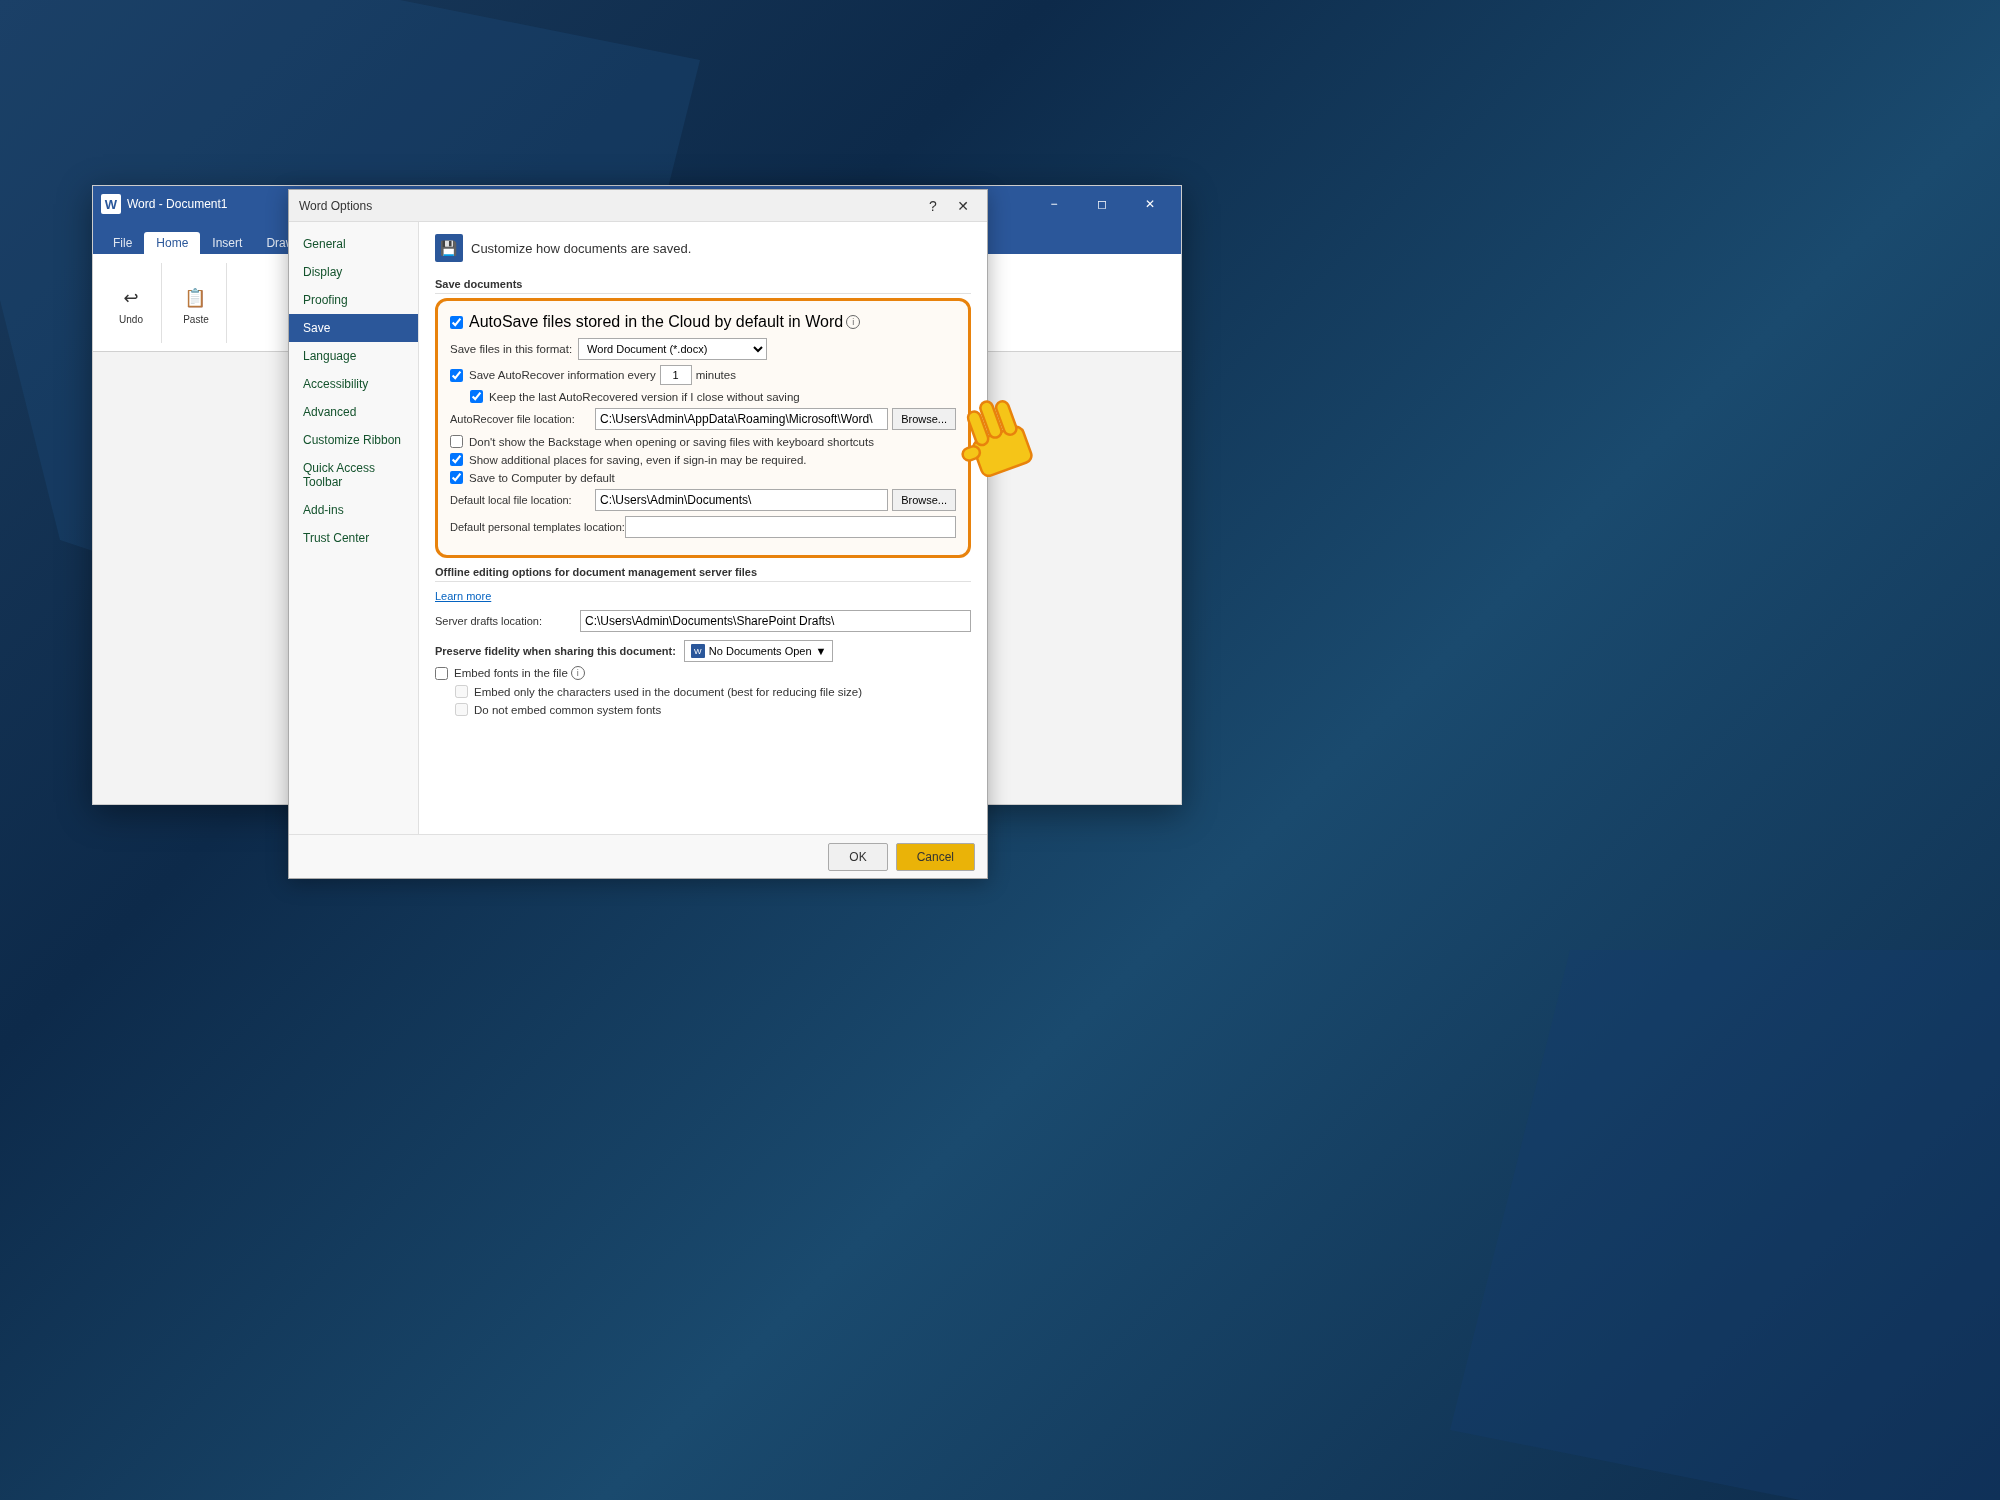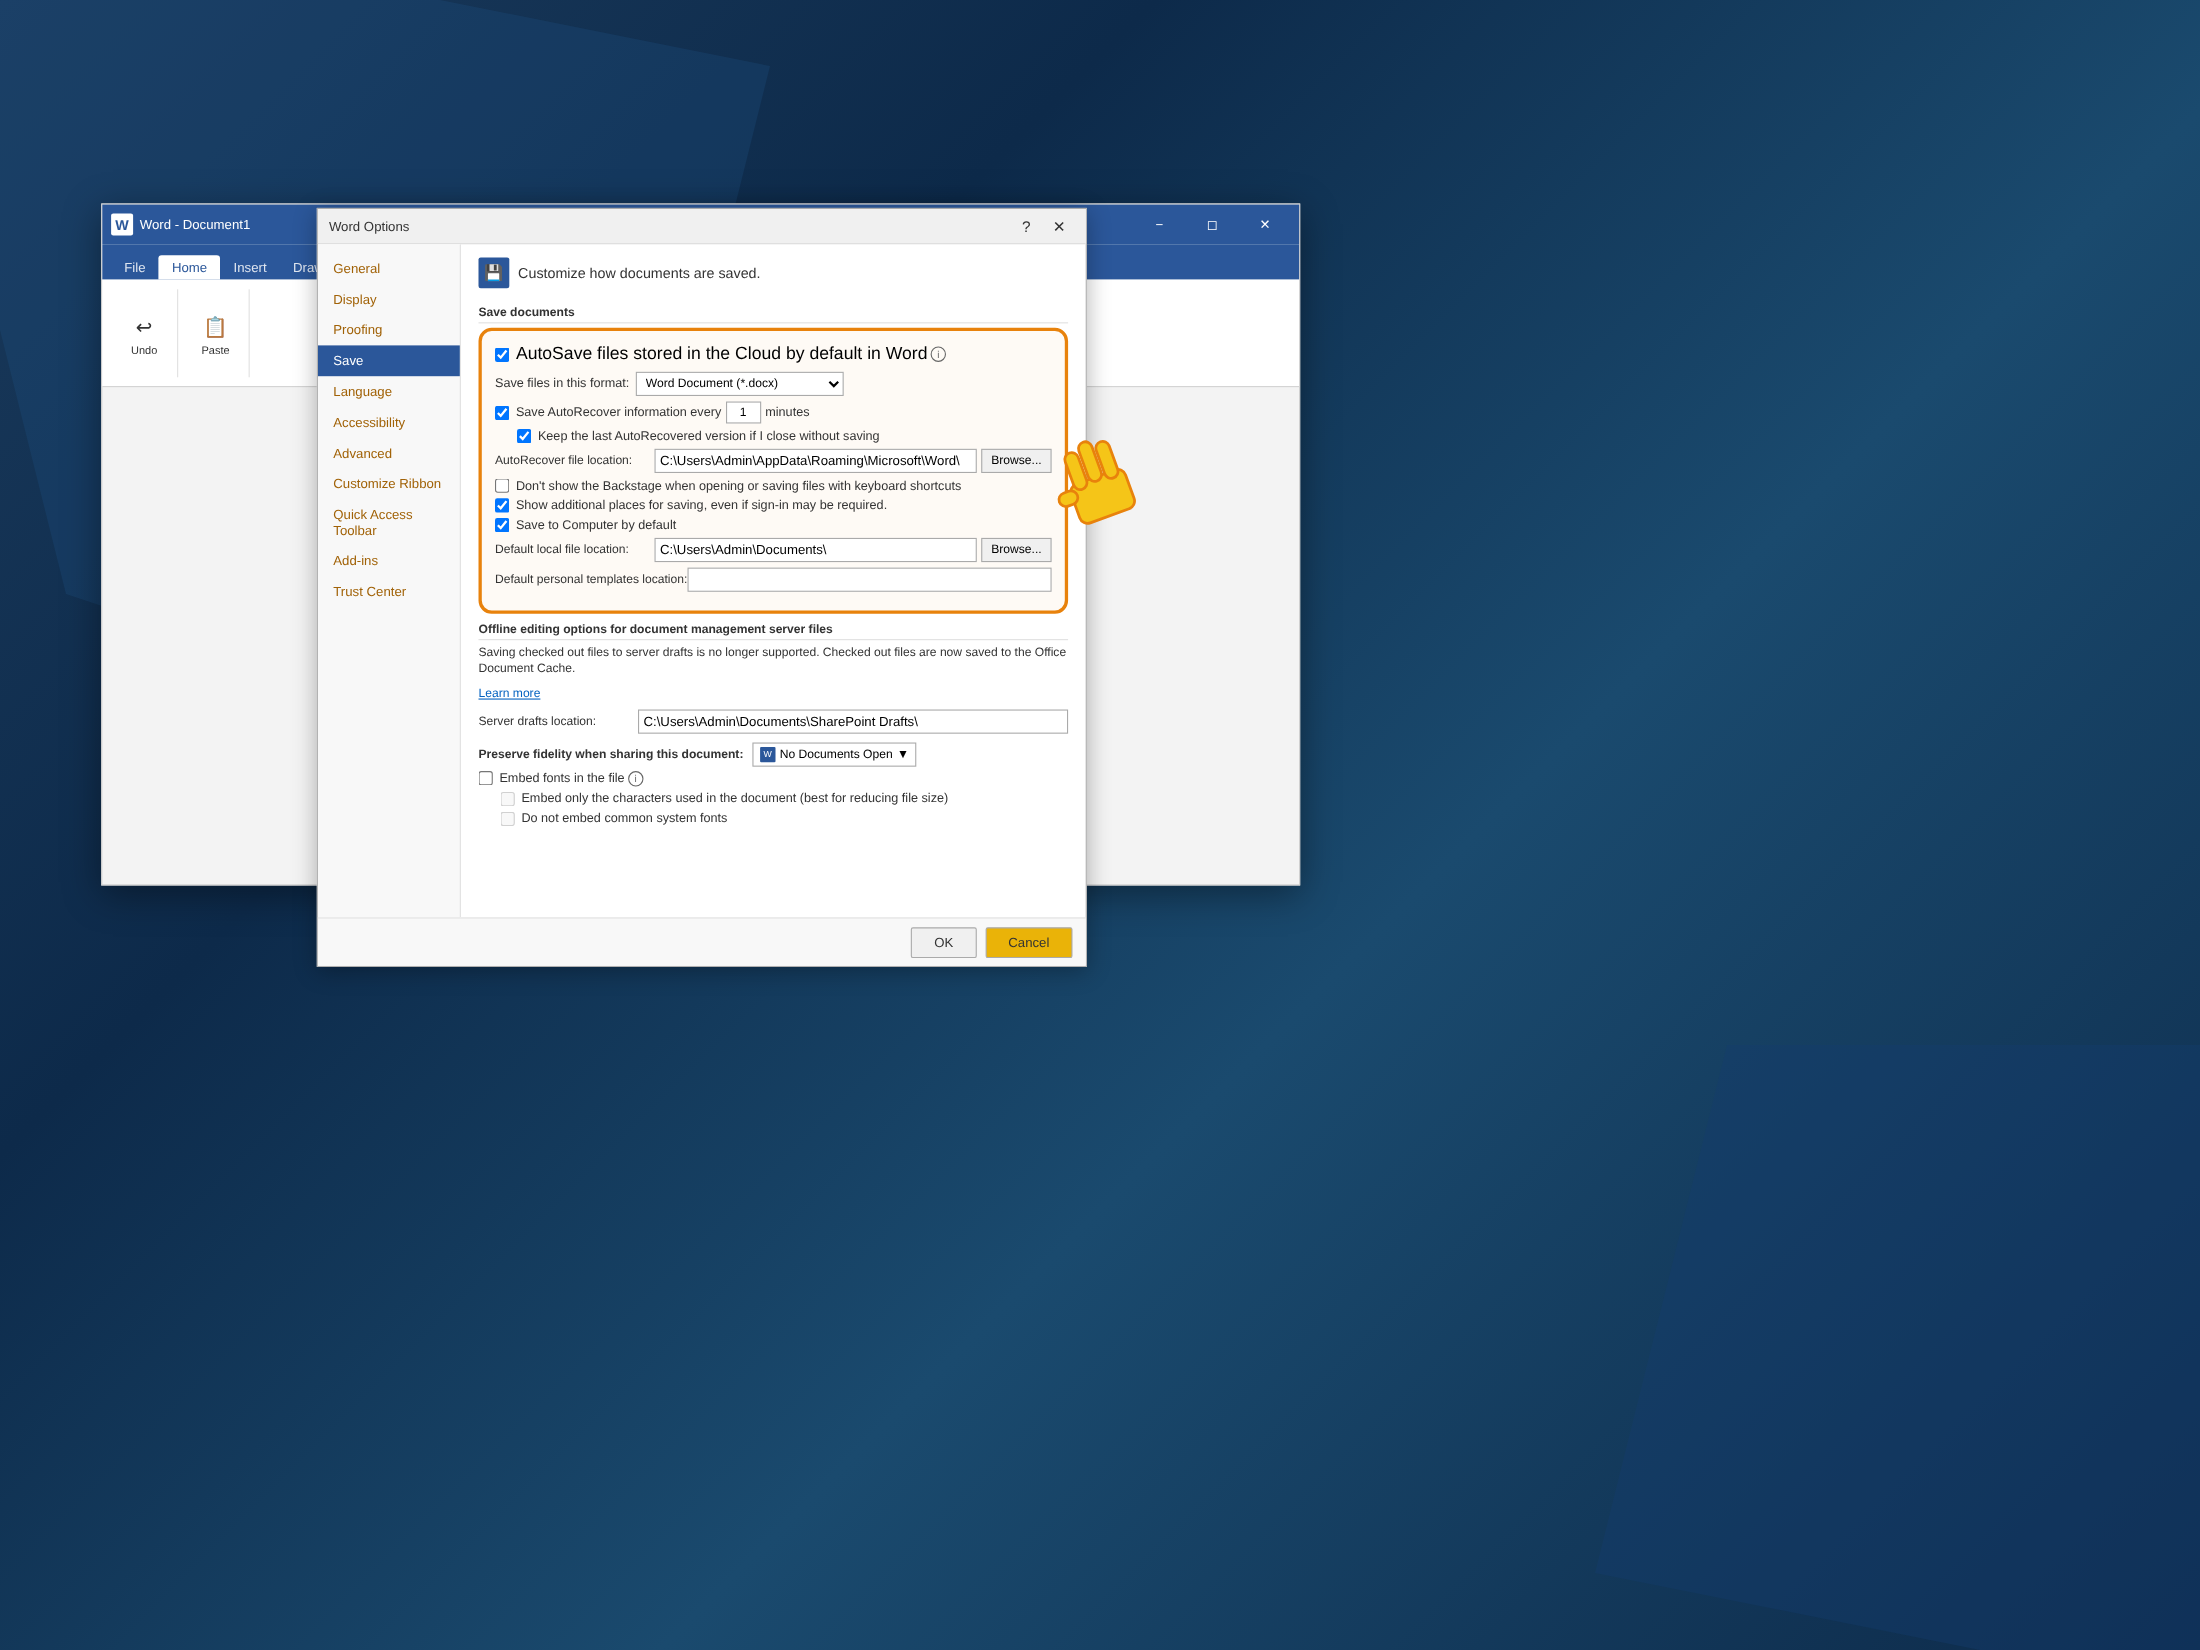--- a/index.html
+++ b/index.html
@@ -180,21 +180,21 @@
     
     .dialog-nav {
       width: 130px;
       background: #f8f8f8;
       border-right: 1px solid #e0e0e0;
       padding: 8px 0;
     }
     .nav-item {
       padding: 7px 14px;
       font-size: 12px;
-      color: #a16207;
+      color: #14532d;
       cursor: pointer;
     }
     .nav-item.active {
       background: #2b579a;
       color: #fff;
     }
 
     
     .dialog-content {
       flex: 1;
@@ -553,21 +553,20 @@
               <div class="location-row">
                 <span class="location-label">Default personal templates location:</span>
                 <input type="text" class="path-input" value="" style="">
               </div>
 
             </div>
 
             
             <div class="subsection-header">Offline editing options for document management server files</div>
 
-            <p class="info-text">Saving checked out files to server drafts is no longer supported. Checked out files are now saved to the Office Document Cache.</p>
 
             <a class="link-text">Learn more</a>
 
             <div class="location-row" style="margin-top:6px;">
               <span class="location-label">Server drafts location:</span>
               <input type="text" class="path-input" value="C:\Users\Admin\Documents\SharePoint Drafts\" style="">
             </div>
 
             
             <div class="preserve-row">

